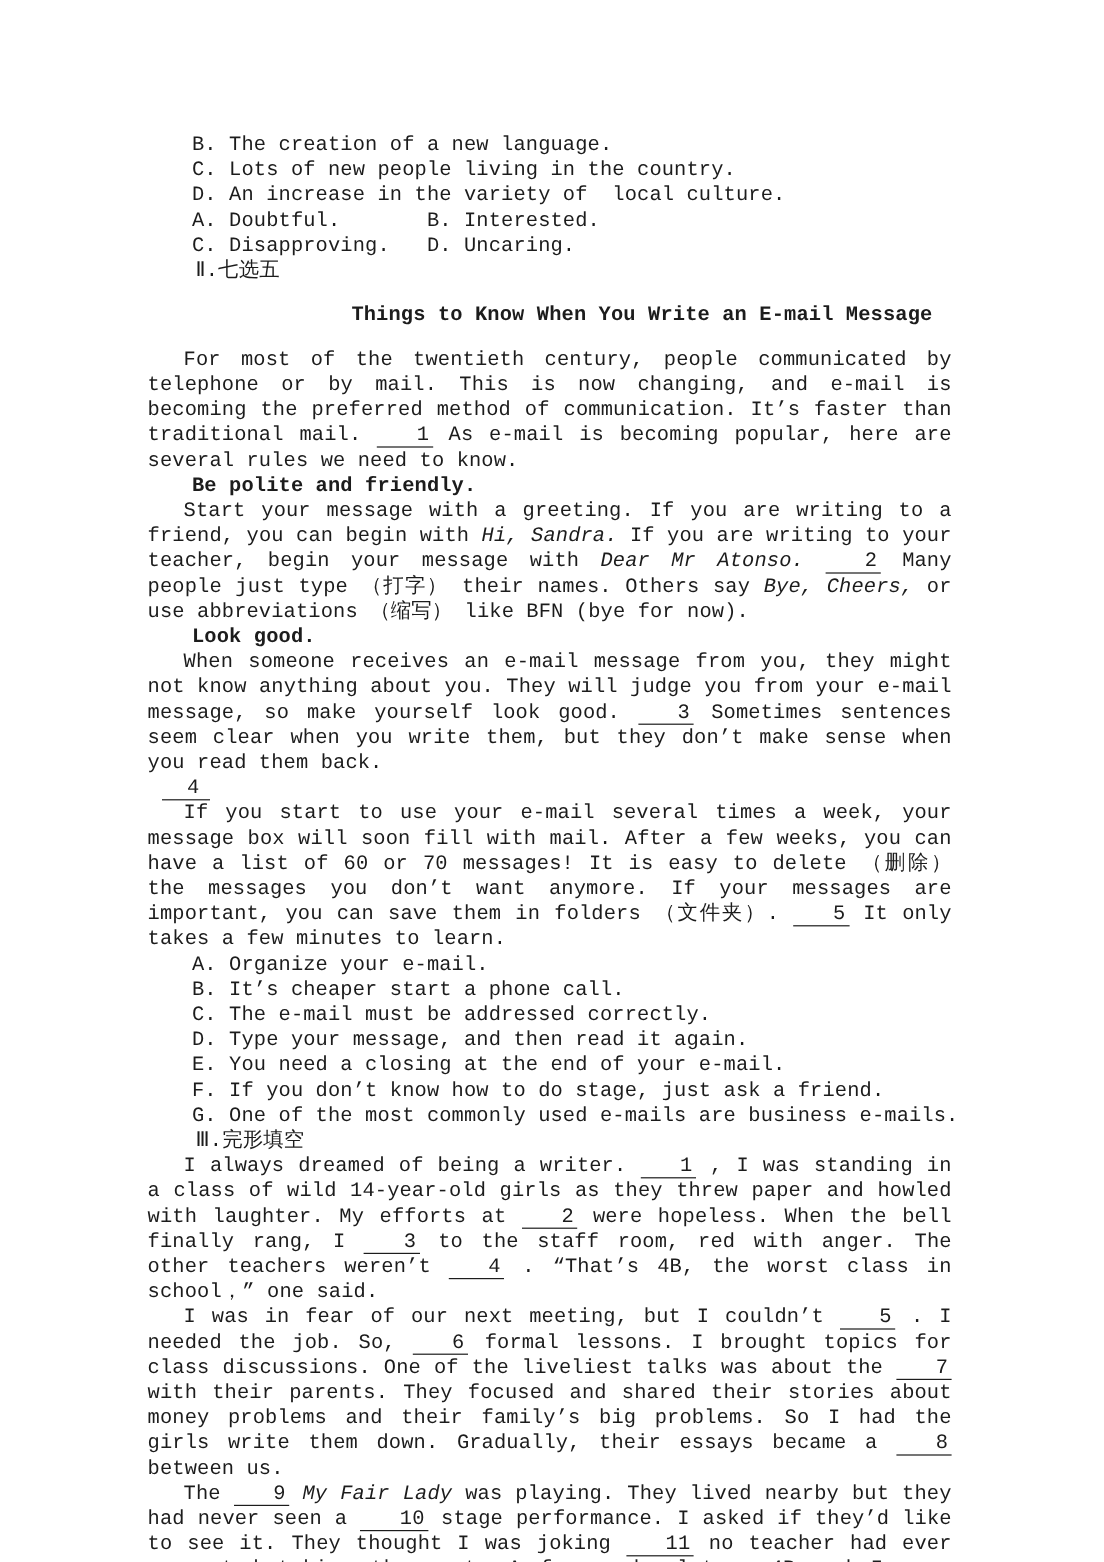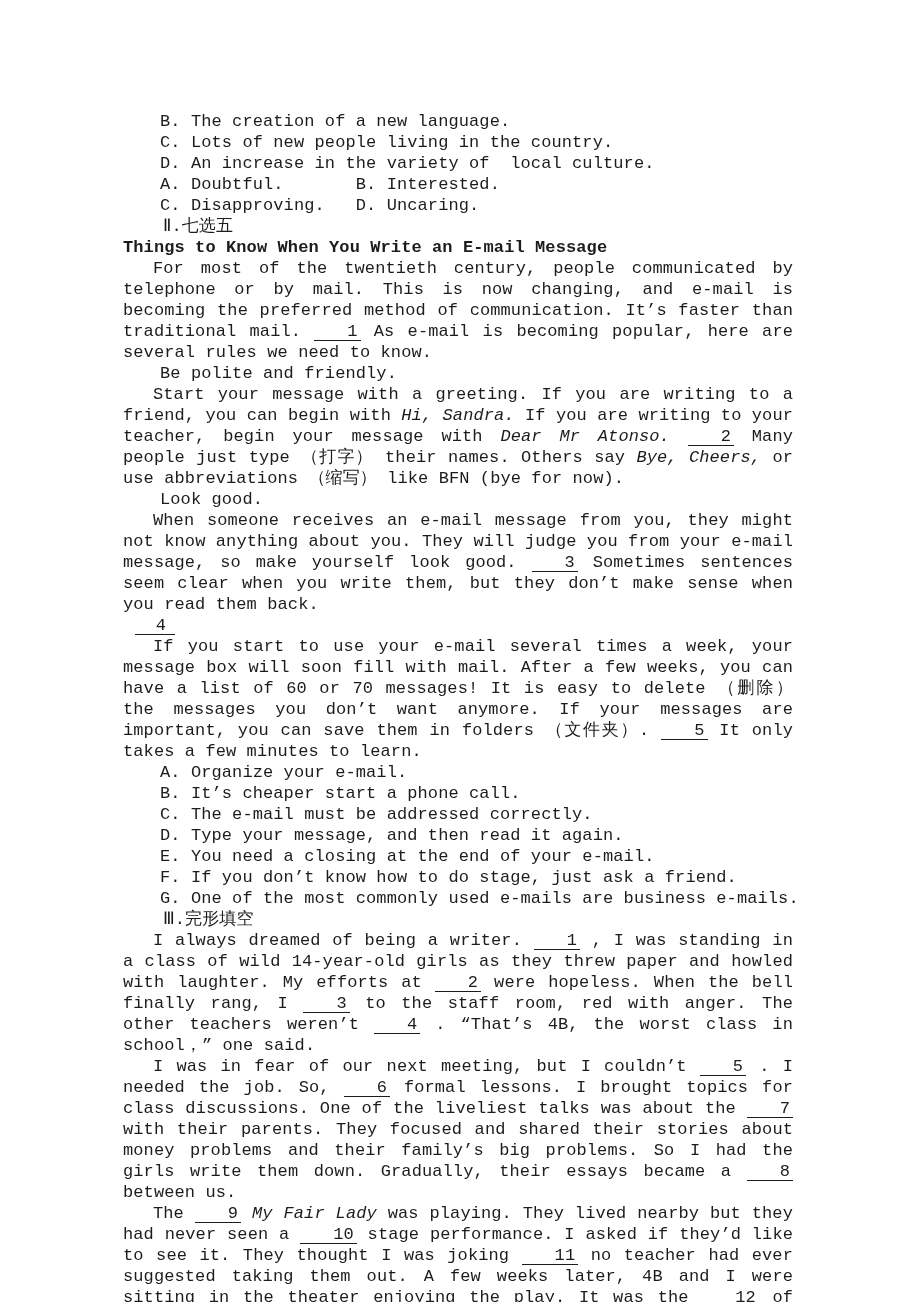--- a/index.html
+++ b/index.html
@@ -8,22 +8,22 @@
     font-family:"Liberation Mono","DejaVu Sans Mono",monospace;
     color:#1c1c1c;
   }
   .content{
     position:absolute;left:123px;top:111px;width:670px;
     font-size:17px;line-height:21px;letter-spacing:0.1px;
   }
   .line{white-space:pre;padding-left:37px;}
   .heading-cjk{padding-left:40px;}
   .para{margin:0;text-align:justify;text-indent:30px;}
-  .title{margin:0;font-weight:bold;text-align:left;text-indent:0;}
-  .sub{font-weight:normal;white-space:pre;padding-left:37px;}
+  .title{margin:16px;font-weight:bold;text-align:right;text-indent:0;}
+  .sub{font-weight:bold;white-space:pre;padding-left:37px;}
   .blankline{margin:0;text-indent:12px;text-align:left;}
   .blank{
     display:inline-block;min-width:34px;padding:0 3px;text-align:center;
     border-bottom:1px solid #1c1c1c;line-height:16px;
   }
   .blank.w{min-width:42px;}
   i{font-style:italic;}
 </style>
 </head>
 <body>

